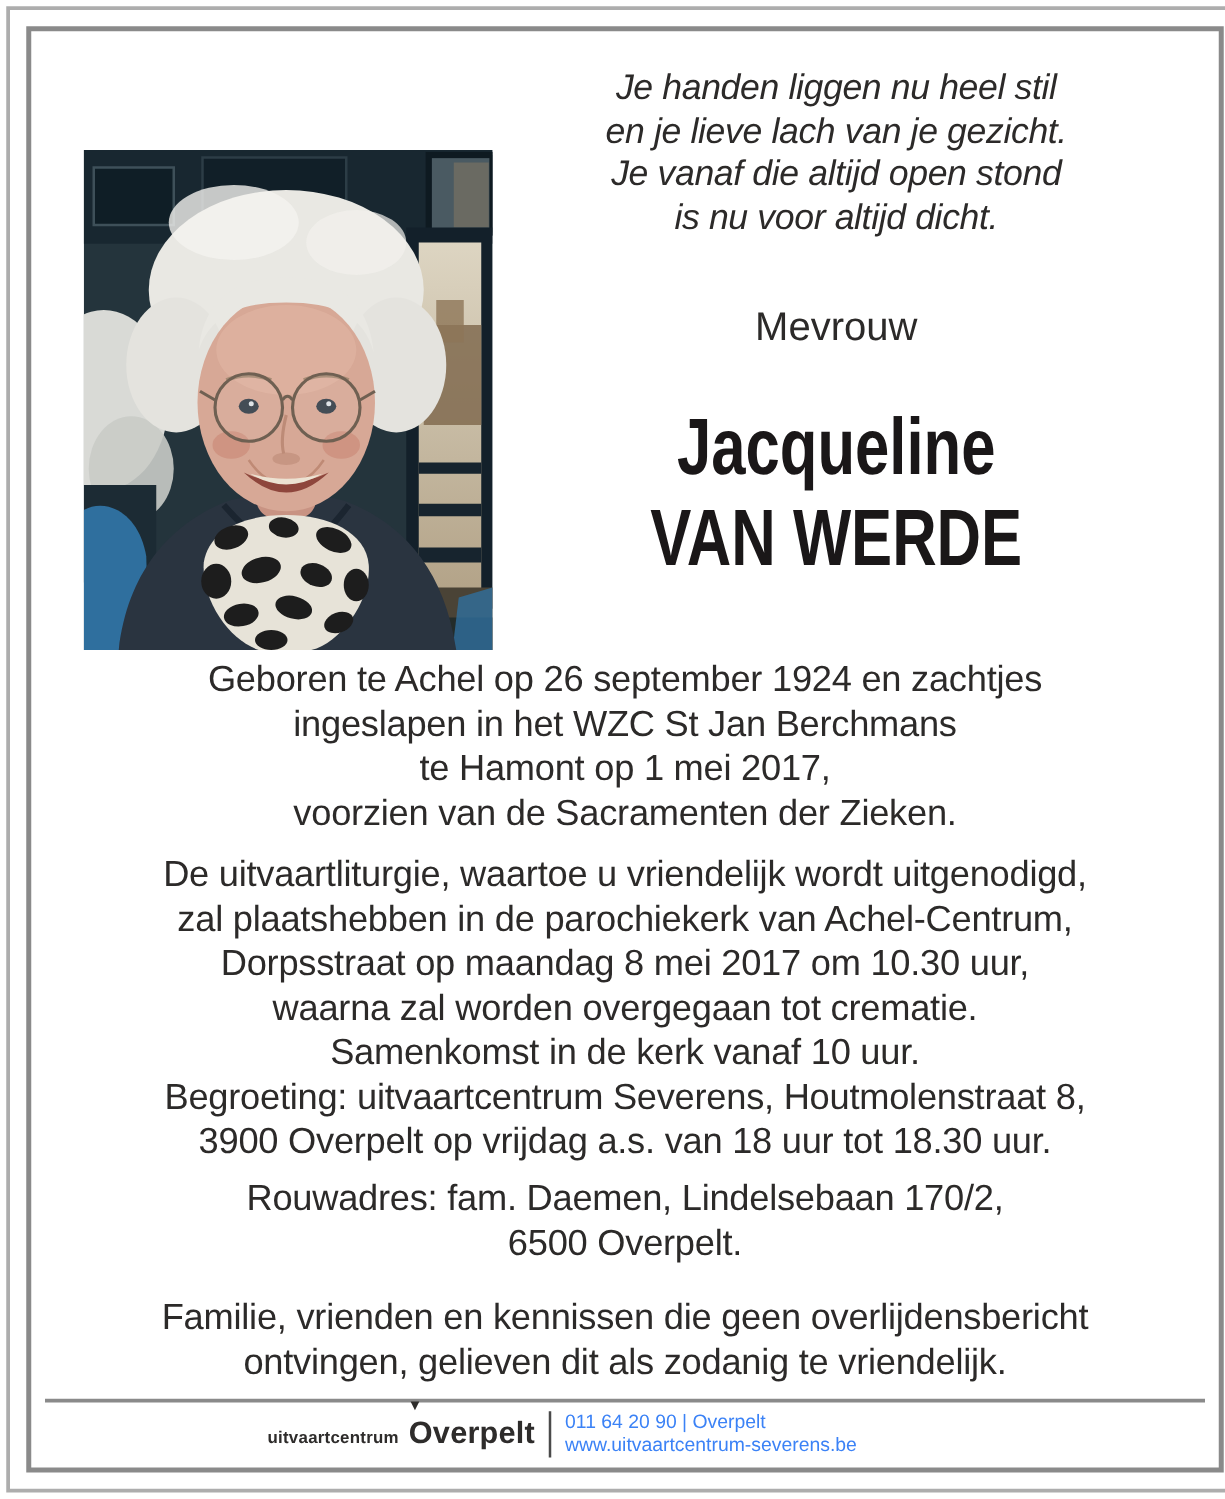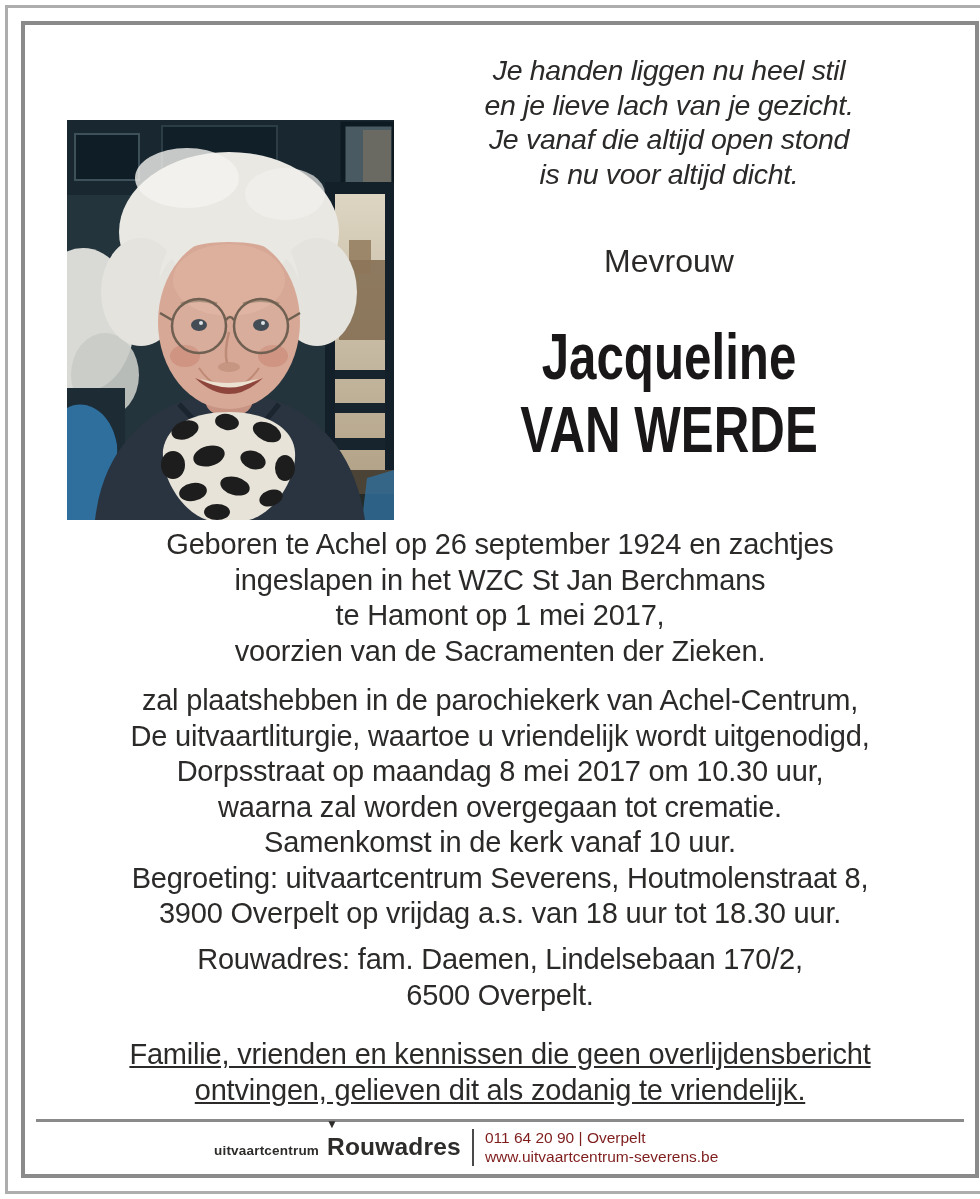--- a/index.html
+++ b/index.html
@@ -17,32 +17,32 @@
         color:#2c2a29;letter-spacing:-0.3px;}
   .salutation{top:243px;font-size:32px;color:#2c2a29;}
   .name{top:321px;font-size:64px;line-height:73px;font-weight:bold;color:#1a1718;
         transform:scaleX(0.77);transform-origin:center top;white-space:nowrap;}
 
   .para{position:absolute;left:40px;right:40px;text-align:center;
         font-size:29px;line-height:35.5px;color:#2c2a29;letter-spacing:-0.2px;}
   .p-life{top:515px;margin-top:12px;}
   .p-service{top:683px;}
   .p-address{top:942px;}
-  .p-notice{top:1037px;text-decoration:underline;}
+  .p-notice{top:1037px;}
 
   .separator{position:absolute;left:36px;right:36px;top:1119px;height:3px;background:#8a8a8a;}
 
   .footer{position:absolute;left:214px;top:1126px;height:42px;display:flex;
           align-items:center;gap:11px;}
   .brand{display:flex;align-items:baseline;gap:8px;font-weight:bold;color:#2e2c2b;}
   .brand-prefix{font-size:13.5px;letter-spacing:0.2px;}
   .brand-name{position:relative;font-size:24.5px;letter-spacing:0.2px;}
   .brand-tri{position:absolute;left:-1px;top:-15px;font-size:12px;line-height:12px;color:#2e2c2b;}
   .fdivider{width:2px;height:37px;background:#4a4a4a;}
-  .contact{font-size:15.5px;line-height:19.5px;color:#7f1d1d;text-align:left;}
+  .contact{font-size:15.5px;line-height:19.5px;color:#3b82f6;text-align:left;}
 </style>
 </head>
 <body>
 
 <div class="card">
   <div class="outer-frame" style="border-color: rgb(173, 173, 173);"></div>
   <div class="inner-frame" style="border-color: rgb(138, 138, 138);"></div>
 
   <div class="photo" title="portrait of an elderly woman with white curly hair, glasses and a black-and-white patterned scarf">
     <svg viewBox="0 0 327 400" preserveAspectRatio="none">
@@ -146,22 +146,22 @@
   </div>
 
   <div class="para p-life">
     <div>Geboren te Achel op 26 september 1924 en zachtjes</div>
     <div>ingeslapen in het WZC St Jan Berchmans</div>
     <div>te Hamont op 1 mei 2017,</div>
     <div>voorzien van de Sacramenten der Zieken.</div>
   </div>
 
   <div class="para p-service">
+    <div>De uitvaartliturgie, waartoe u vriendelijk wordt uitgenodigd,</div>
     <div>zal plaatshebben in de parochiekerk van Achel-Centrum,</div>
-    <div>De uitvaartliturgie, waartoe u vriendelijk wordt uitgenodigd,</div>
     <div>Dorpsstraat op maandag 8 mei 2017 om 10.30 uur,</div>
     <div>waarna zal worden overgegaan tot crematie.</div>
     <div>Samenkomst in de kerk vanaf 10 uur.</div>
     <div>Begroeting: uitvaartcentrum Severens, Houtmolenstraat 8,</div>
     <div>3900 Overpelt op vrijdag a.s. van 18 uur tot 18.30 uur.</div>
   </div>
 
   <div class="para p-address">
     <div>Rouwadres: fam. Daemen, Lindelsebaan 170/2,</div>
     <div>6500 Overpelt.</div>
@@ -172,21 +172,21 @@
     <div>ontvingen, gelieven dit als zodanig te vriendelijk.</div>
   </div>
 
   <div class="separator" style="background: rgb(138, 138, 138);"></div>
 
   <div class="footer">
     <div class="brand">
       <span class="brand-prefix">uitvaartcentrum</span>
       <span class="brand-name">
         <span class="brand-tri">▼</span>
-        <span>Rouwadres</span>
+        <span>Overpelt</span>
       </span>
     </div>
     <div class="fdivider"></div>
     <div class="contact">
       <div>011 64 20 90 | Overpelt</div>
       <div>www.uitvaartcentrum-severens.be</div>
     </div>
   </div>
 </div>
 

